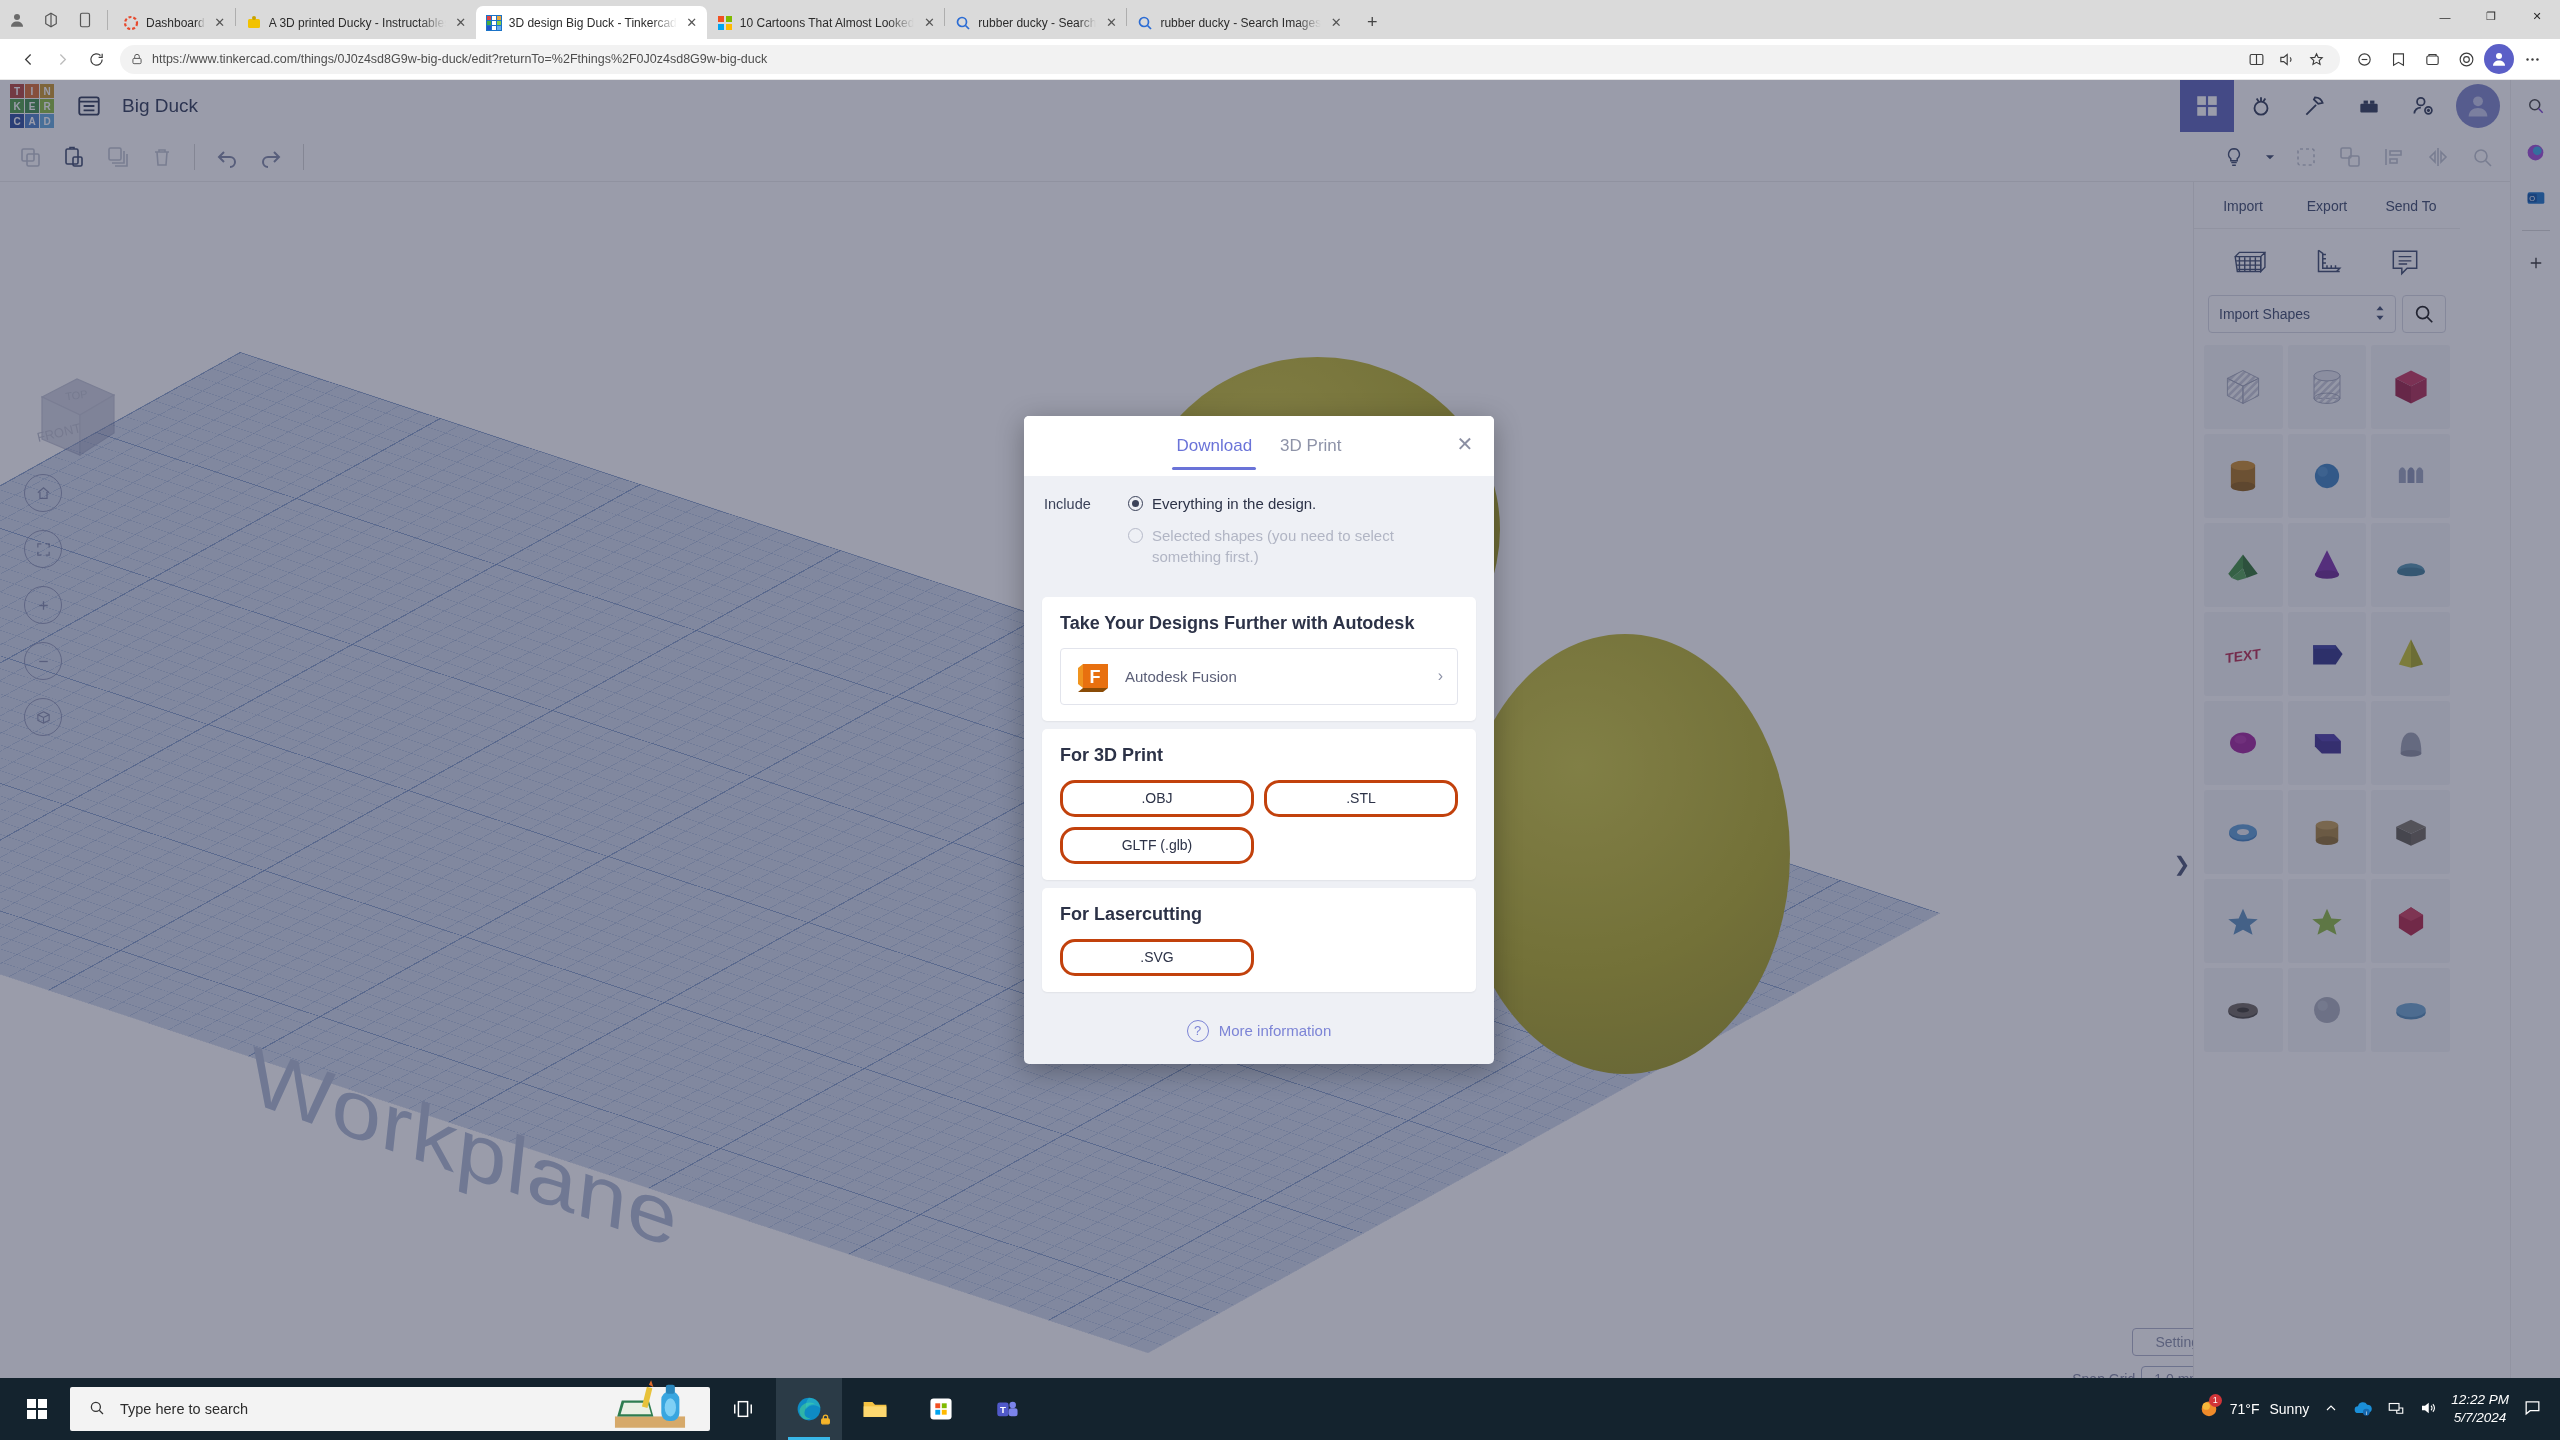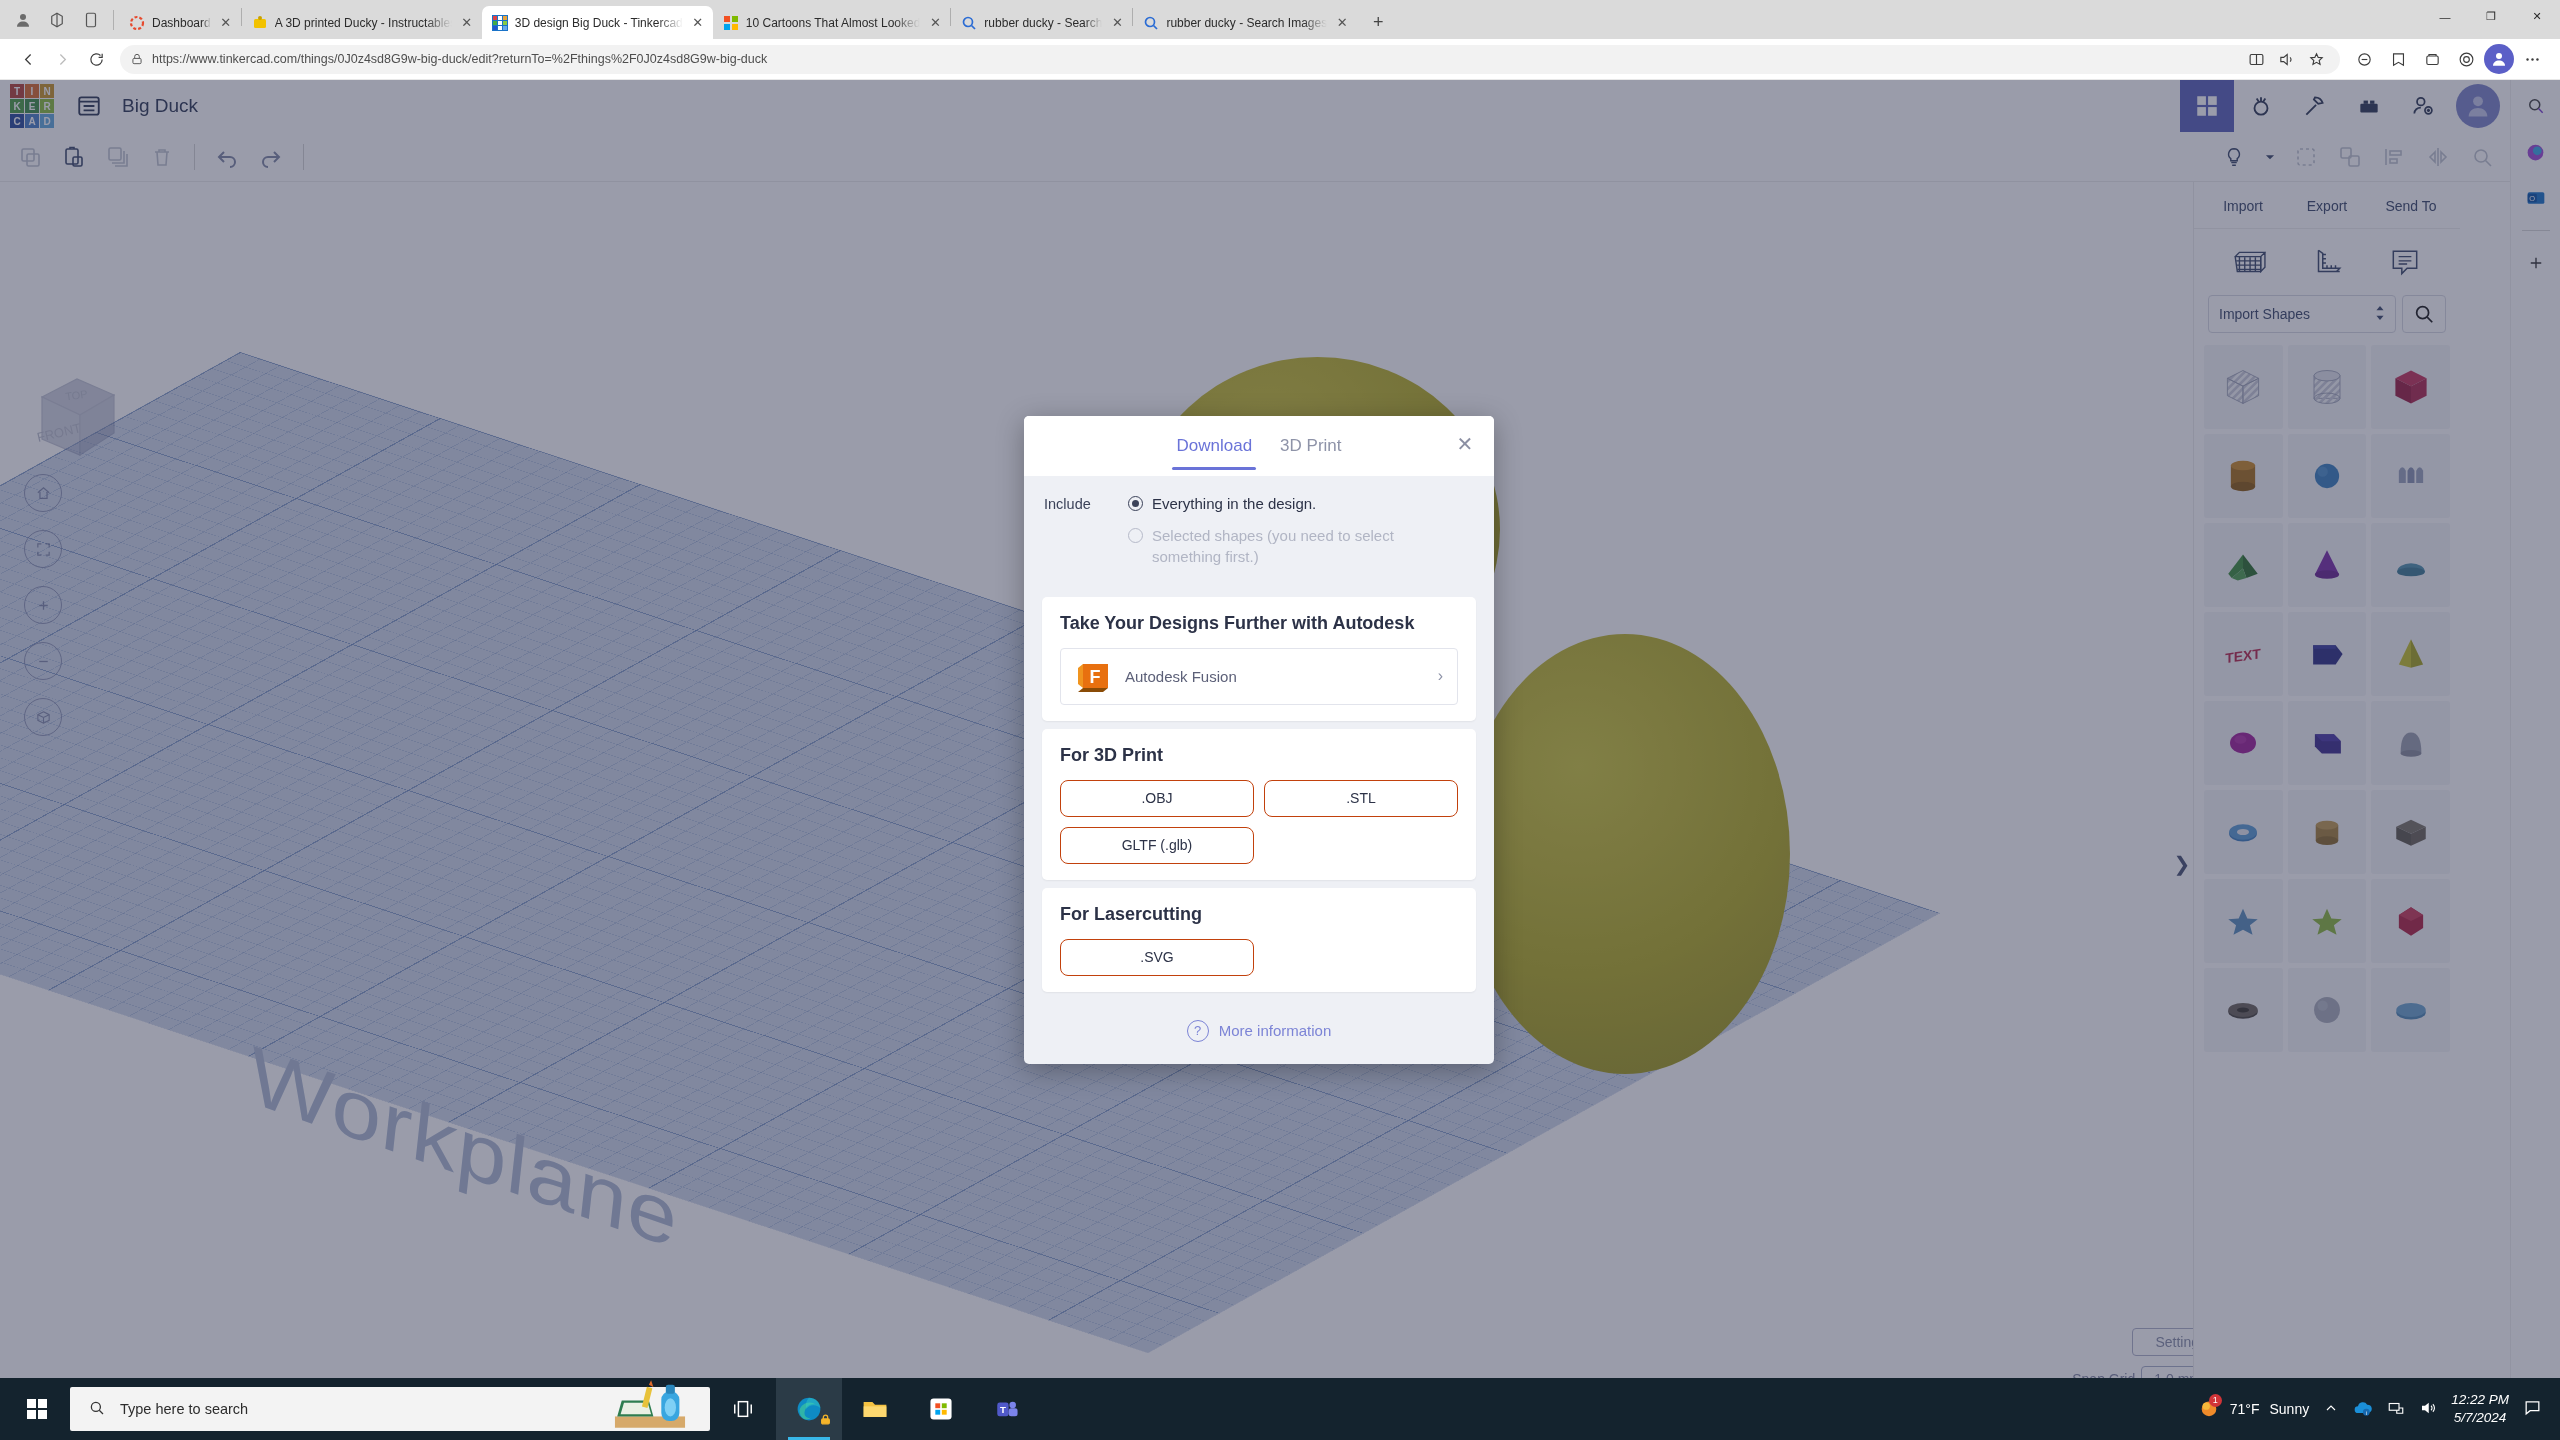--- a/index.html
+++ b/index.html
@@ -8,21 +8,21 @@
     overflow: hidden;
     font-family: "Liberation Sans", sans-serif;
     background: #ffffff;
   }
 
   
   .browser { width: 2560px; height: 1440px; position: relative; background:#fff; }
 
   .tabstrip {
     height: 39px; background: #dadada;
-    display: flex; align-items: flex-end; padding-left: 6px; gap: 0;
+    display: flex; align-items: flex-end; gap: 0;
   }
   .tsbtn {
     width: 34px; height: 34px; display:flex; align-items:center; justify-content:center;
     color:#5a5a5a; margin-bottom:2px; border-radius:4px;
   }
   .tsbtn svg { width:18px; height:18px; }
   .tsdiv { width:1px; height:20px; background:#b0b0b0; margin:0 5px 9px 5px; }
 
   .tab {
     height: 33px; display:flex; align-items:center; gap:7px;
@@ -195,21 +195,21 @@
   .m-card h4 { font-size:18px; color:#2c3247; font-weight:bold; margin-bottom:14px;}
   .fusion-row {
     border:1px solid #e2e4ec; border-radius:4px; height:57px; display:flex; align-items:center;
     gap:14px; padding: 0 14px;
   }
   .fusion-icon { width:36px;height:36px; position:relative; flex:0 0 36px; }
   .fusion-row .fname { font-size:15px; color:#5c6078; flex:1;}
   .fusion-row .chev { color:#8e93a8; font-size:16px;}
   .fmt-grid { display:flex; flex-wrap:wrap; gap:10px; }
   .fmt-btn {
-    flex: 0 0 calc(50% - 5px); height:37px; border:1px solid #c2410c; border-radius:8px;
+    flex: 0 0 calc(50% - 5px); height:37px; border:3px solid #c2410c; border-radius:15px;
     background:#fff; display:flex; align-items:center; justify-content:center;
     font-size:14px; color:#2c3247;
   }
   .m-foot { display:flex; align-items:center; justify-content:center; gap:10px; padding: 20px 0 22px 0;}
   .m-foot .q { width:22px;height:22px;border-radius:50%;border:1.5px solid #7c84d6; color:#7c84d6; font-size:13px; display:flex;align-items:center;justify-content:center;}
   .m-foot .mtxt { font-size:15px; color:#7c84d6; }
 
   
   .taskbar {
     position:absolute; left:0; bottom:0; width:2560px; height:62px; background:#14232e;

